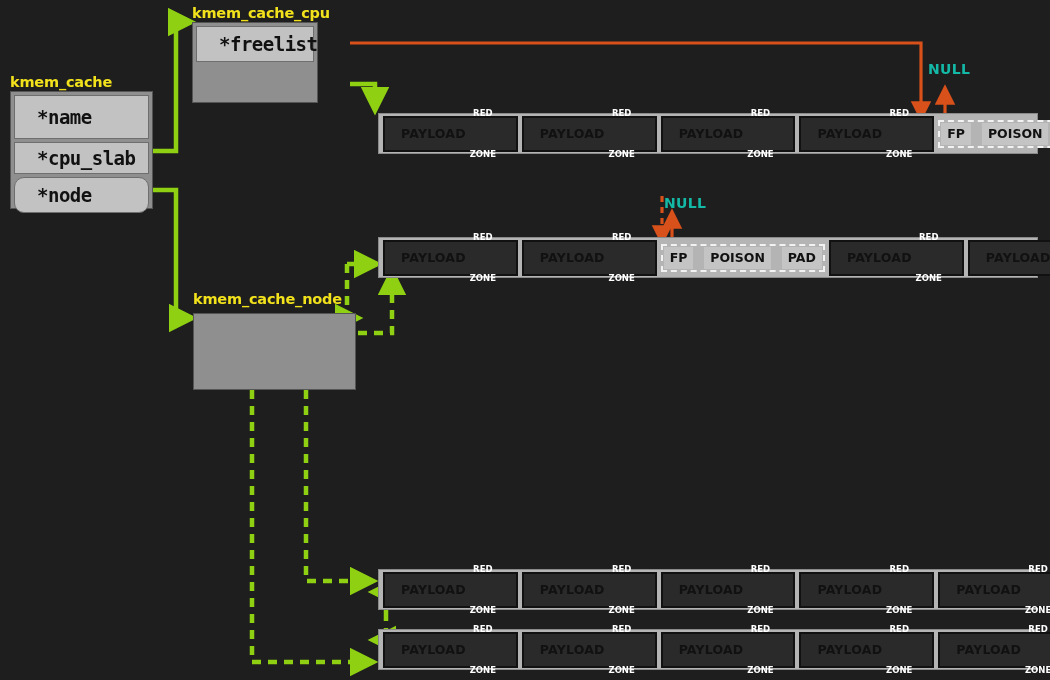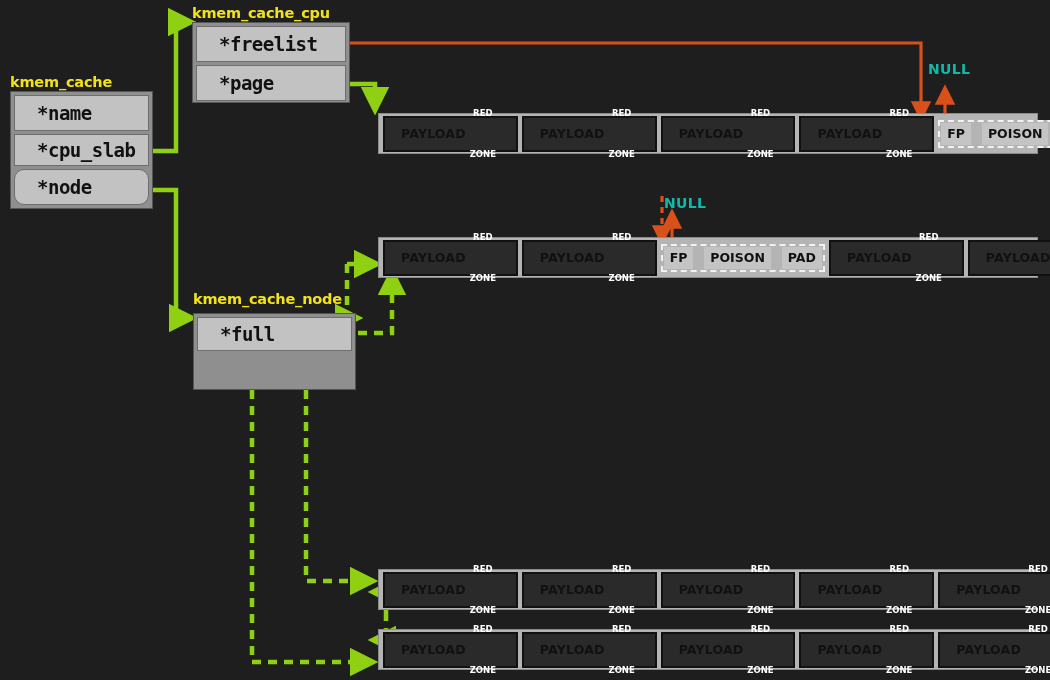--- a/index.html
+++ b/index.html
@@ -90,34 +90,32 @@
 
       <path d="M386,612 L386,592 L373,592"></path>
 
       <path d="M386,612 L386,640 L373,640"></path>
       <path d="M252,390 L252,662 L373,662"></path>
     </g>
   </svg>
 
   <div class="slabel" style="left:10px;top:74px;">kmem_cache</div>
   <div class="struct" style="left:10px;top:91px;width:143px;height:118px;">
-    <div class="cell" style="height:36px;">*name</div>
+    <div class="cell" style="height:44px;">*name</div>
     <div class="cell" style="height:32px;">*cpu_slab</div>
     <div class="cell" style="height:36px;border-radius:10px;">*node</div>
   </div>
 
   <div class="slabel" style="left:192px;top:5px;">kmem_cache_cpu</div>
-  <div class="struct" style="left:192px;top:22px;width:158px;height:81px;">
+  <div class="struct" style="left:192px;top:22px;width:126px;height:81px;">
     <div class="cell" style="height:36px;">*freelist</div>
-    <div class="cell" style="height:36px;">*page</div>
   </div>
 
   <div class="slabel" style="left:193px;top:291px;">kmem_cache_node</div>
   <div class="struct" style="left:193px;top:313px;width:163px;height:77px;">
-    <div class="cell" style="height:34px;">*full</div>
   </div>
 
   <div class="slab" style="left:378px;top:113px;width:660px;height:41px;">
       <div class="obj">
         <div class="payload">PAYLOAD</div>
         <div class="redzone">
           <div>RED</div>
           <div>ZONE</div>
         </div>
       </div>

